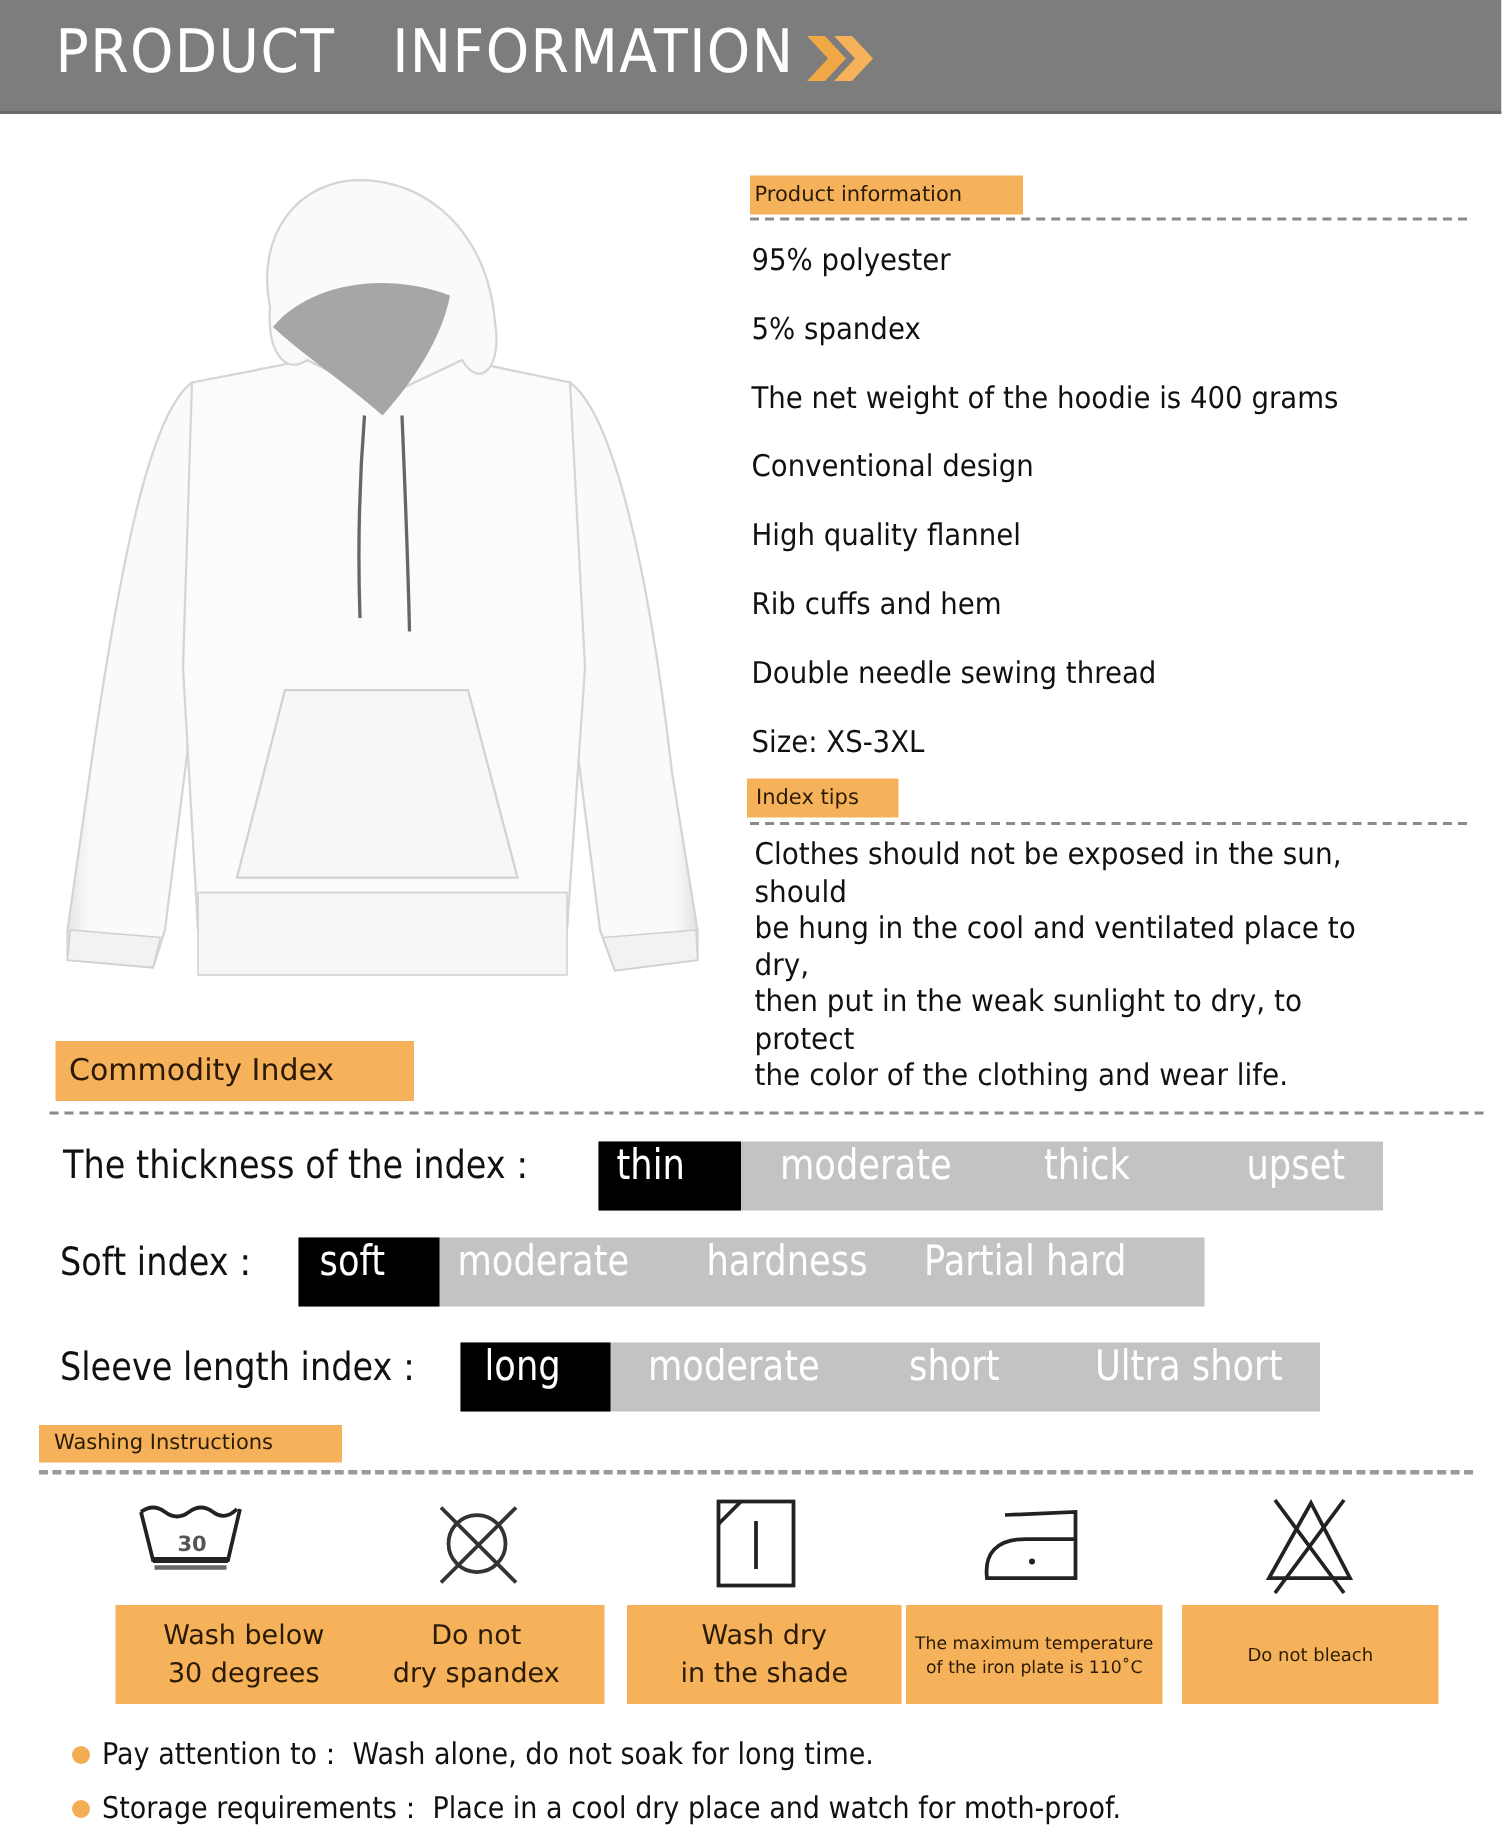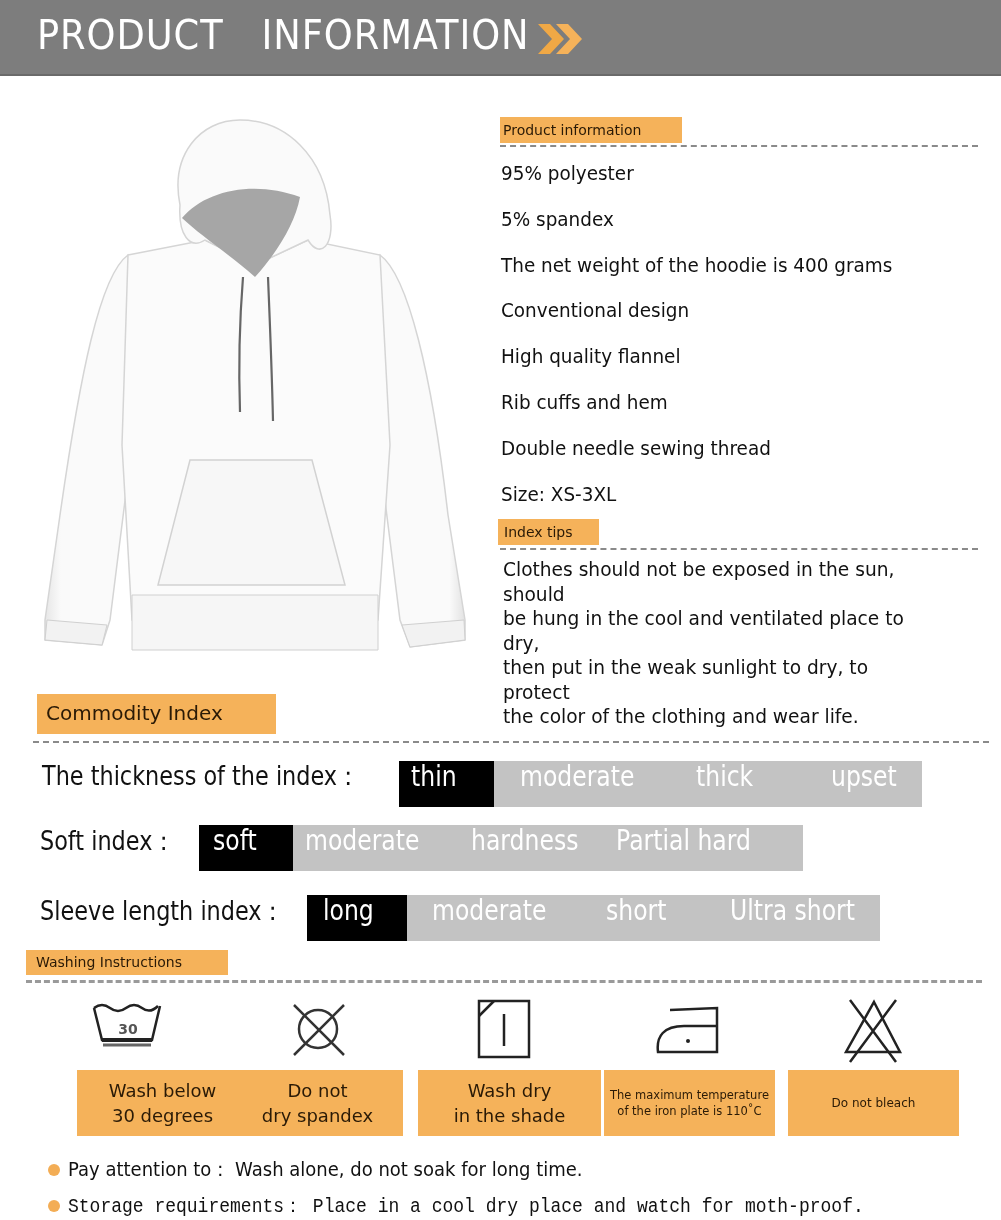--- a/index.html
+++ b/index.html
@@ -49,21 +49,21 @@
   .wb1 { left: 45px; width: 171px; font-size: 18px; line-height: 25px; margin-left: 32px; }
   .wb2 { left: 232px; width: 171px; font-size: 18px; line-height: 25px; }
   .wb3 { left: 418px; width: 183px; font-size: 18px; line-height: 25px; }
   .wb4 { left: 604px; width: 171px; font-size: 11.5px; line-height: 16px; }
   .wb5 { left: 788px; width: 171px; font-size: 12px; line-height: 25px; }
 
   .note { position: absolute; left: 48px; font-family: "DejaVu Sans", sans-serif; font-size: 20px; color: #111; white-space: pre; display: flex; align-items: center; }
   .note .dot { width: 12px; height: 12px; border-radius: 50%; background: #f3ad55; margin-right: 8px; flex: none; }
   .note .txt { transform: scaleX(0.9); transform-origin: left center; display: inline-block; }
   .note1 { top: 1156px; }
-  .note2 { top: 1192px; font-family: Liberation Mono, monospace; }
+  .note2 { top: 1192px; }
 </style>
 </head>
 <body>
 
 <div class="banner">
   <div class="banner-title">PRODUCT   INFORMATION</div>
   <svg class="banner-arrows" viewBox="0 0 50 34">
     <polygon points="2,2 14,2 28,17 14,32 2,32 16,17" fill="#f0a845"></polygon>
     <polygon points="20,2 32,2 46,17 32,32 20,32 34,17" fill="#f5b25a"></polygon>
   </svg>

